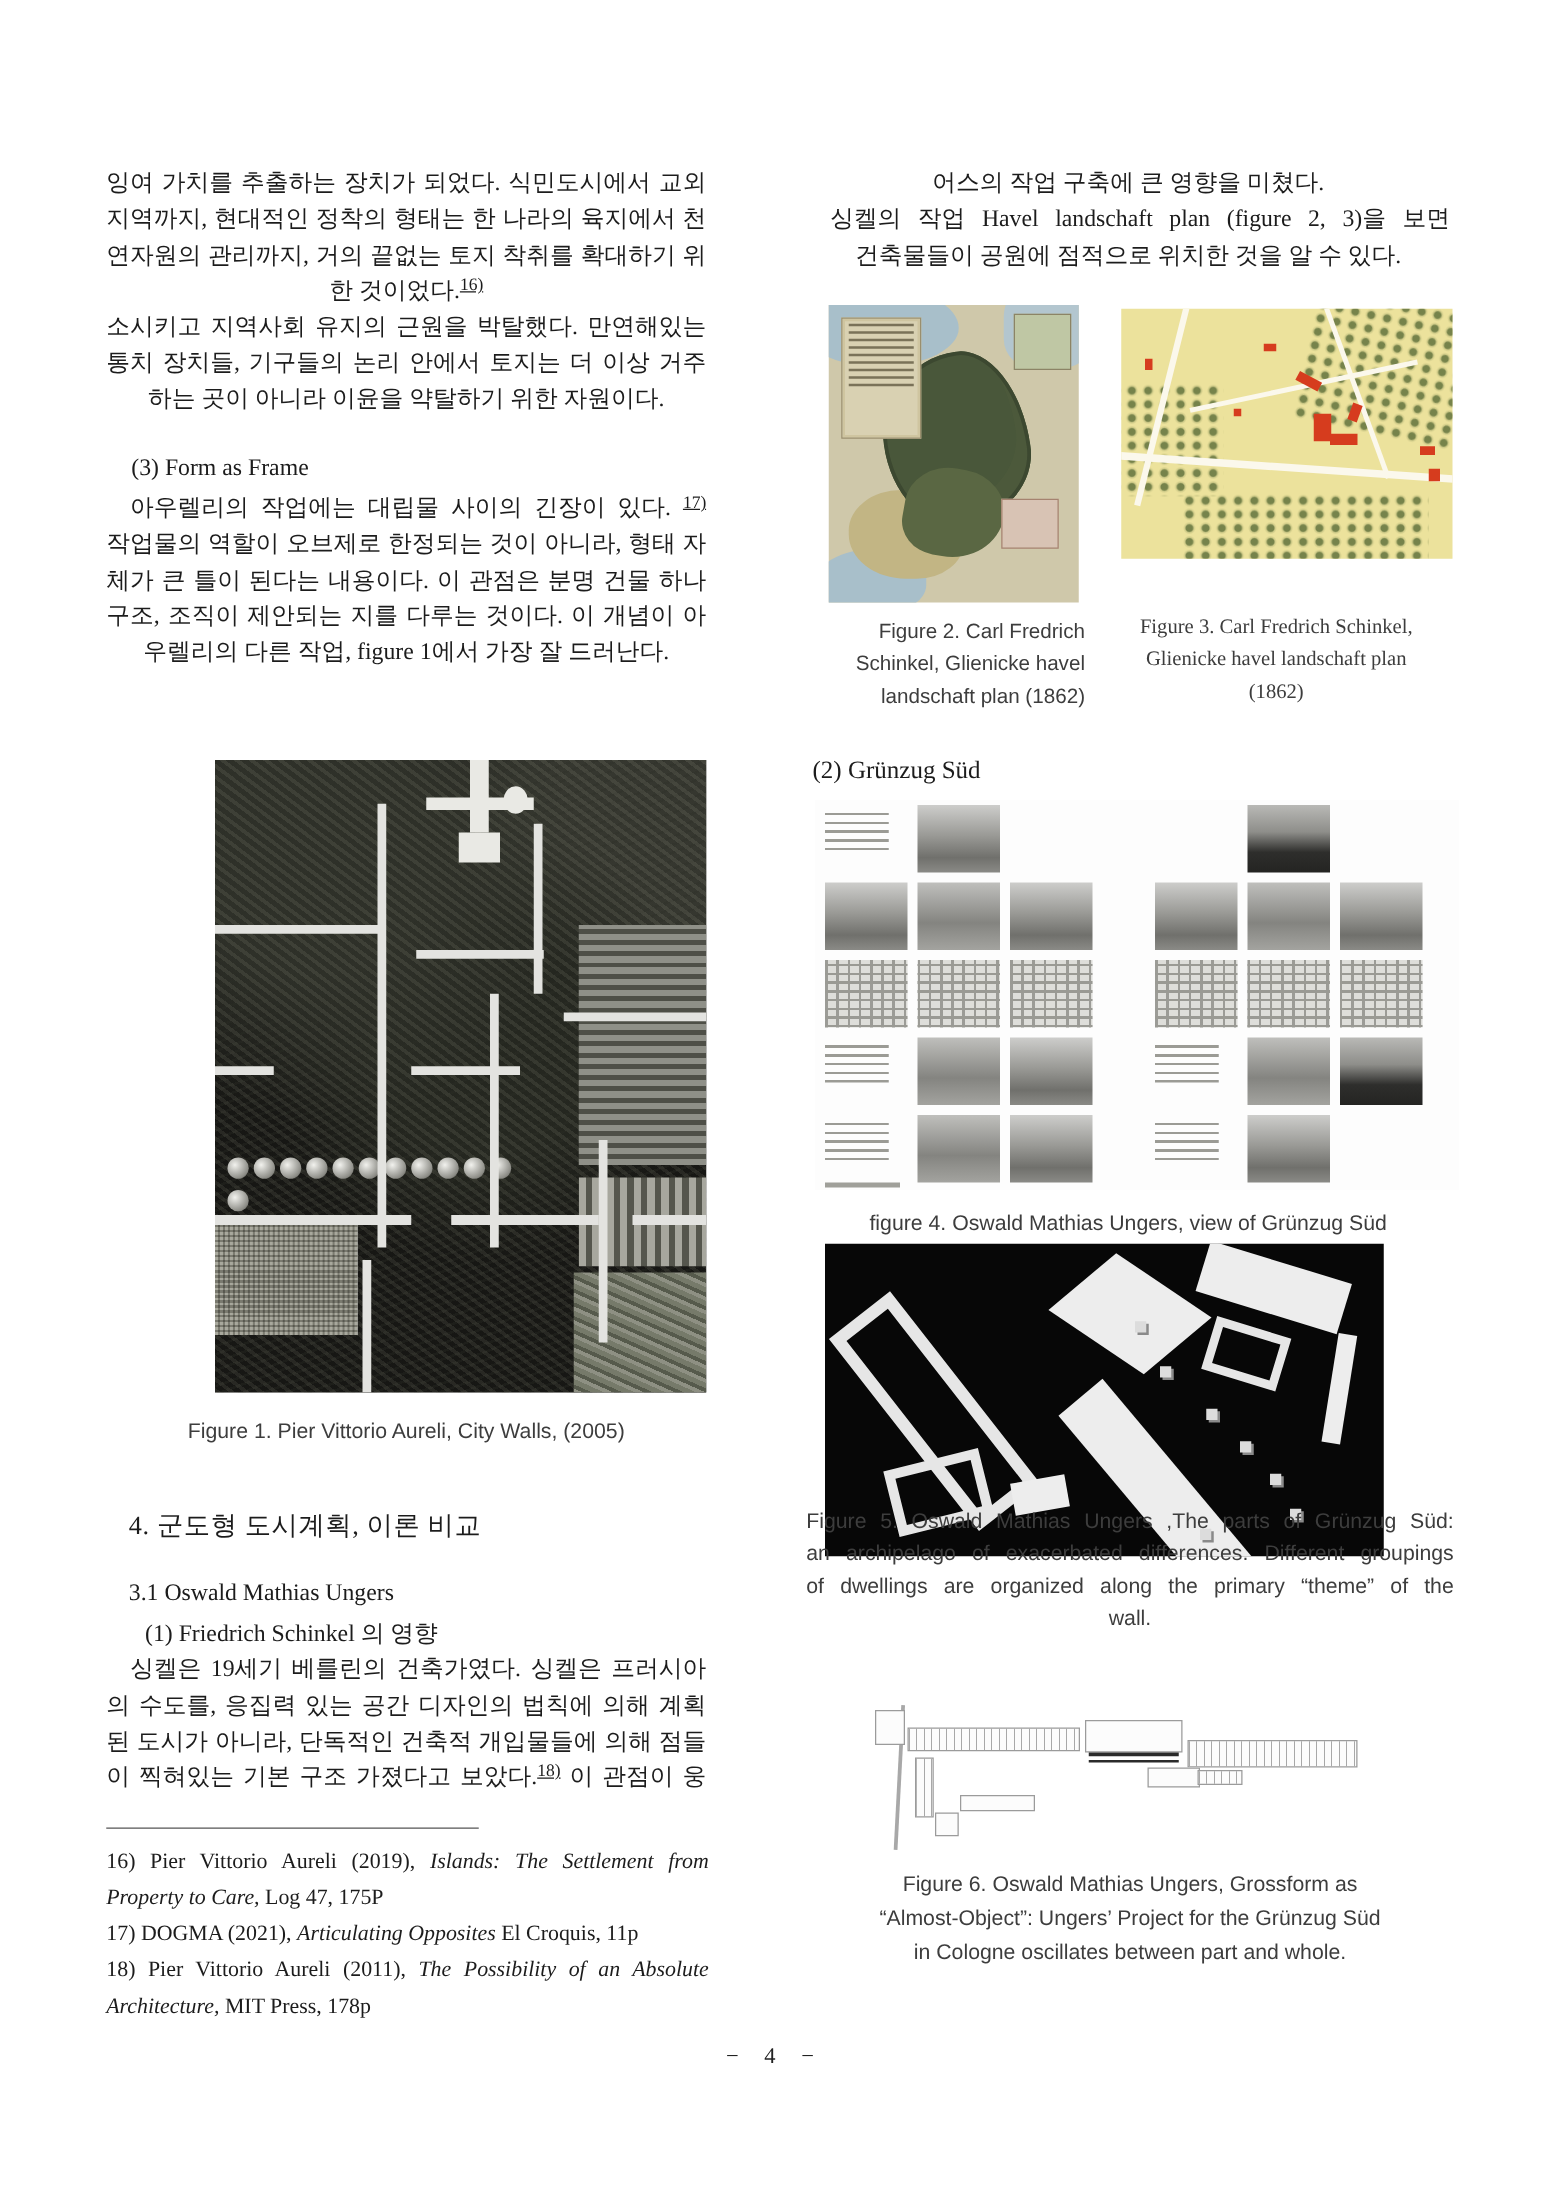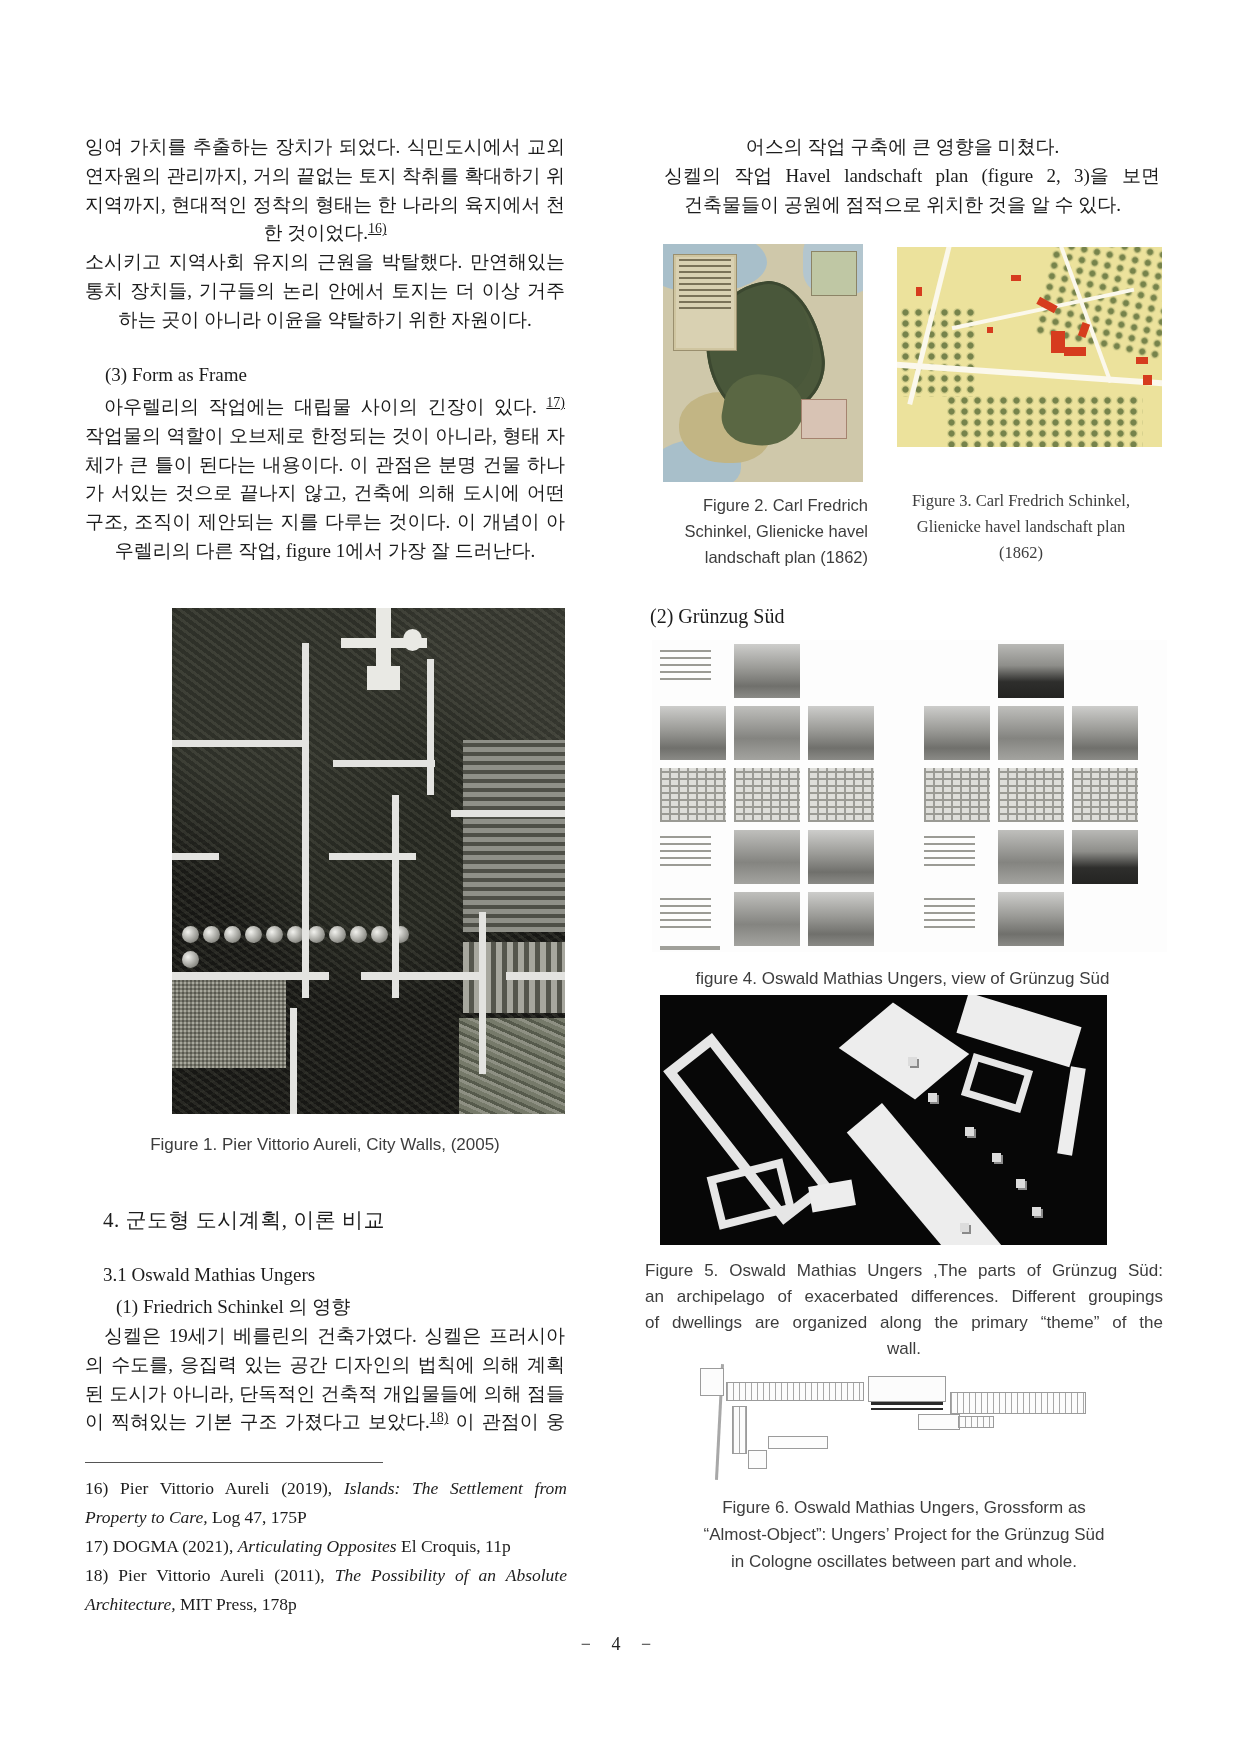--- a/index.html
+++ b/index.html
@@ -104,38 +104,37 @@
   .fig6 .darkline{position:absolute;background:#2b2b2b;}
   .fig6 .thin{position:absolute;background:#a8a8a8;}
 </style>
 </head>
 <body>
 
 <div class="page">
 
   <div class="par" style="left:85px;top:133px;">
     <div class="jline">잉여 가치를 추출하는 장치가 되었다. 식민도시에서 교외</div>
+    <div class="jline">지역까지, 현대적인 정착의 형태는 한 나라의 육지에서 천</div>
     <div class="jline">연자원의 관리까지, 거의 끝없는 토지 착취를 확대하기 위</div>
-    <div class="jline">지역까지, 현대적인 정착의 형태는 한 나라의 육지에서 천</div>
     <div class="lline"><span>한 것이었다.</span><span class="sup">16)</span></div>
   </div>
 
   <div class="par" style="left:85px;top:248px;">
     <div class="jline">소시키고 지역사회 유지의 근원을 박탈했다. 만연해있는</div>
     <div class="jline">통치 장치들, 기구들의 논리 안에서 토지는 더 이상 거주</div>
     <div class="lline">하는 곳이 아니라 이윤을 약탈하기 위한 자원이다.</div>
   </div>
 
   <div class="heading-serif" style="left:105px;top:364px;">(3) Form as Frame</div>
 
   <div class="par" style="left:85px;top:393px;">
     <div class="jline ind"><span>아우렐리의 작업에는 대립물 사이의 긴장이 있다.</span> <span class="sup">17)</span></div>
     <div class="jline">작업물의 역할이 오브제로 한정되는 것이 아니라, 형태 자</div>
     <div class="jline">체가 큰 틀이 된다는 내용이다. 이 관점은 분명 건물 하나</div>
-    <div class="jline">가 서있는 것으로 끝나지 않고, 건축에 의해 도시에 어떤</div>
     <div class="jline">구조, 조직이 제안되는 지를 다루는 것이다. 이 개념이 아</div>
     <div class="lline">우렐리의 다른 작업, figure 1에서 가장 잘 드러난다.</div>
   </div>
 
   <div class="fig1">
     <div class="tex"></div>
     <div class="f1blk f1-checker"></div>
     <div class="f1blk f1-district"></div>
     <div class="f1blk f1-rows"></div>
     <div class="f1blk f1-speckle"></div>
@@ -292,21 +291,21 @@
     <div class="loop" style="left:52px;top:172px;width:62px;height:38px;border-width:8px;transform:rotate(-14deg);"></div>
     <div class="slab" style="left:150px;top:188px;width:44px;height:26px;transform:rotate(-10deg);"></div>
     <div class="cube" style="left:248px;top:62px;"></div>
     <div class="cube" style="left:268px;top:98px;"></div>
     <div class="cube" style="left:305px;top:132px;"></div>
     <div class="cube" style="left:332px;top:158px;"></div>
     <div class="cube" style="left:356px;top:184px;"></div>
     <div class="cube" style="left:372px;top:212px;"></div>
     <div class="cube" style="left:300px;top:228px;"></div>
   </div>
-  <div class="caption" style="left:645px;top:1258px;width:518px;text-align:justify;text-align-last:justify;font-size:17px;">
+  <div class="caption" style="left:645px;top:1204px;width:518px;text-align:justify;text-align-last:justify;font-size:17px;">
     <div class="cap-just">Figure 5. Oswald Mathias Ungers ,The parts of Grünzug Süd:</div>
     <div class="cap-just">an archipelago of exacerbated differences. Different groupings</div>
     <div class="cap-just">of dwellings are organized along the primary “theme” of the</div>
     <div style="text-align:center;text-align-last:center;">wall.</div>
   </div>
 
   <div class="fig6">
     <div class="thin" style="left:30px;top:6px;width:3px;height:116px;transform:rotate(3deg);"></div>
     <div class="ol" style="left:12px;top:10px;width:22px;height:26px;"></div>
     <div class="ol hatch" style="left:38px;top:24px;width:136px;height:17px;"></div>

